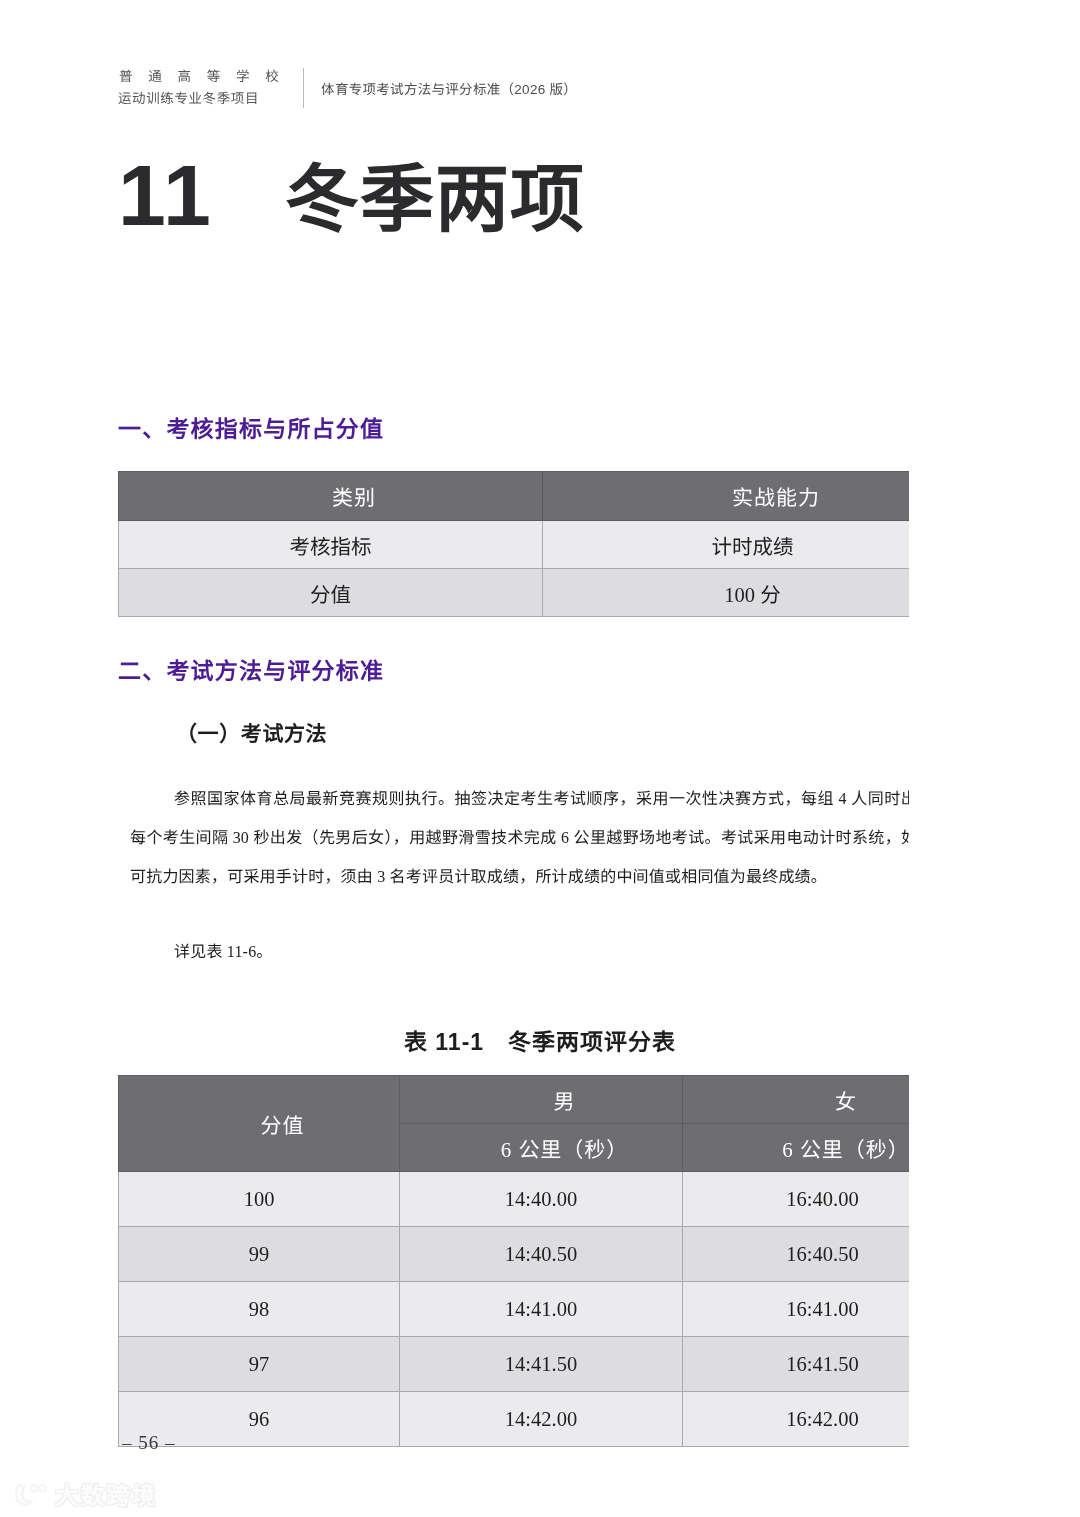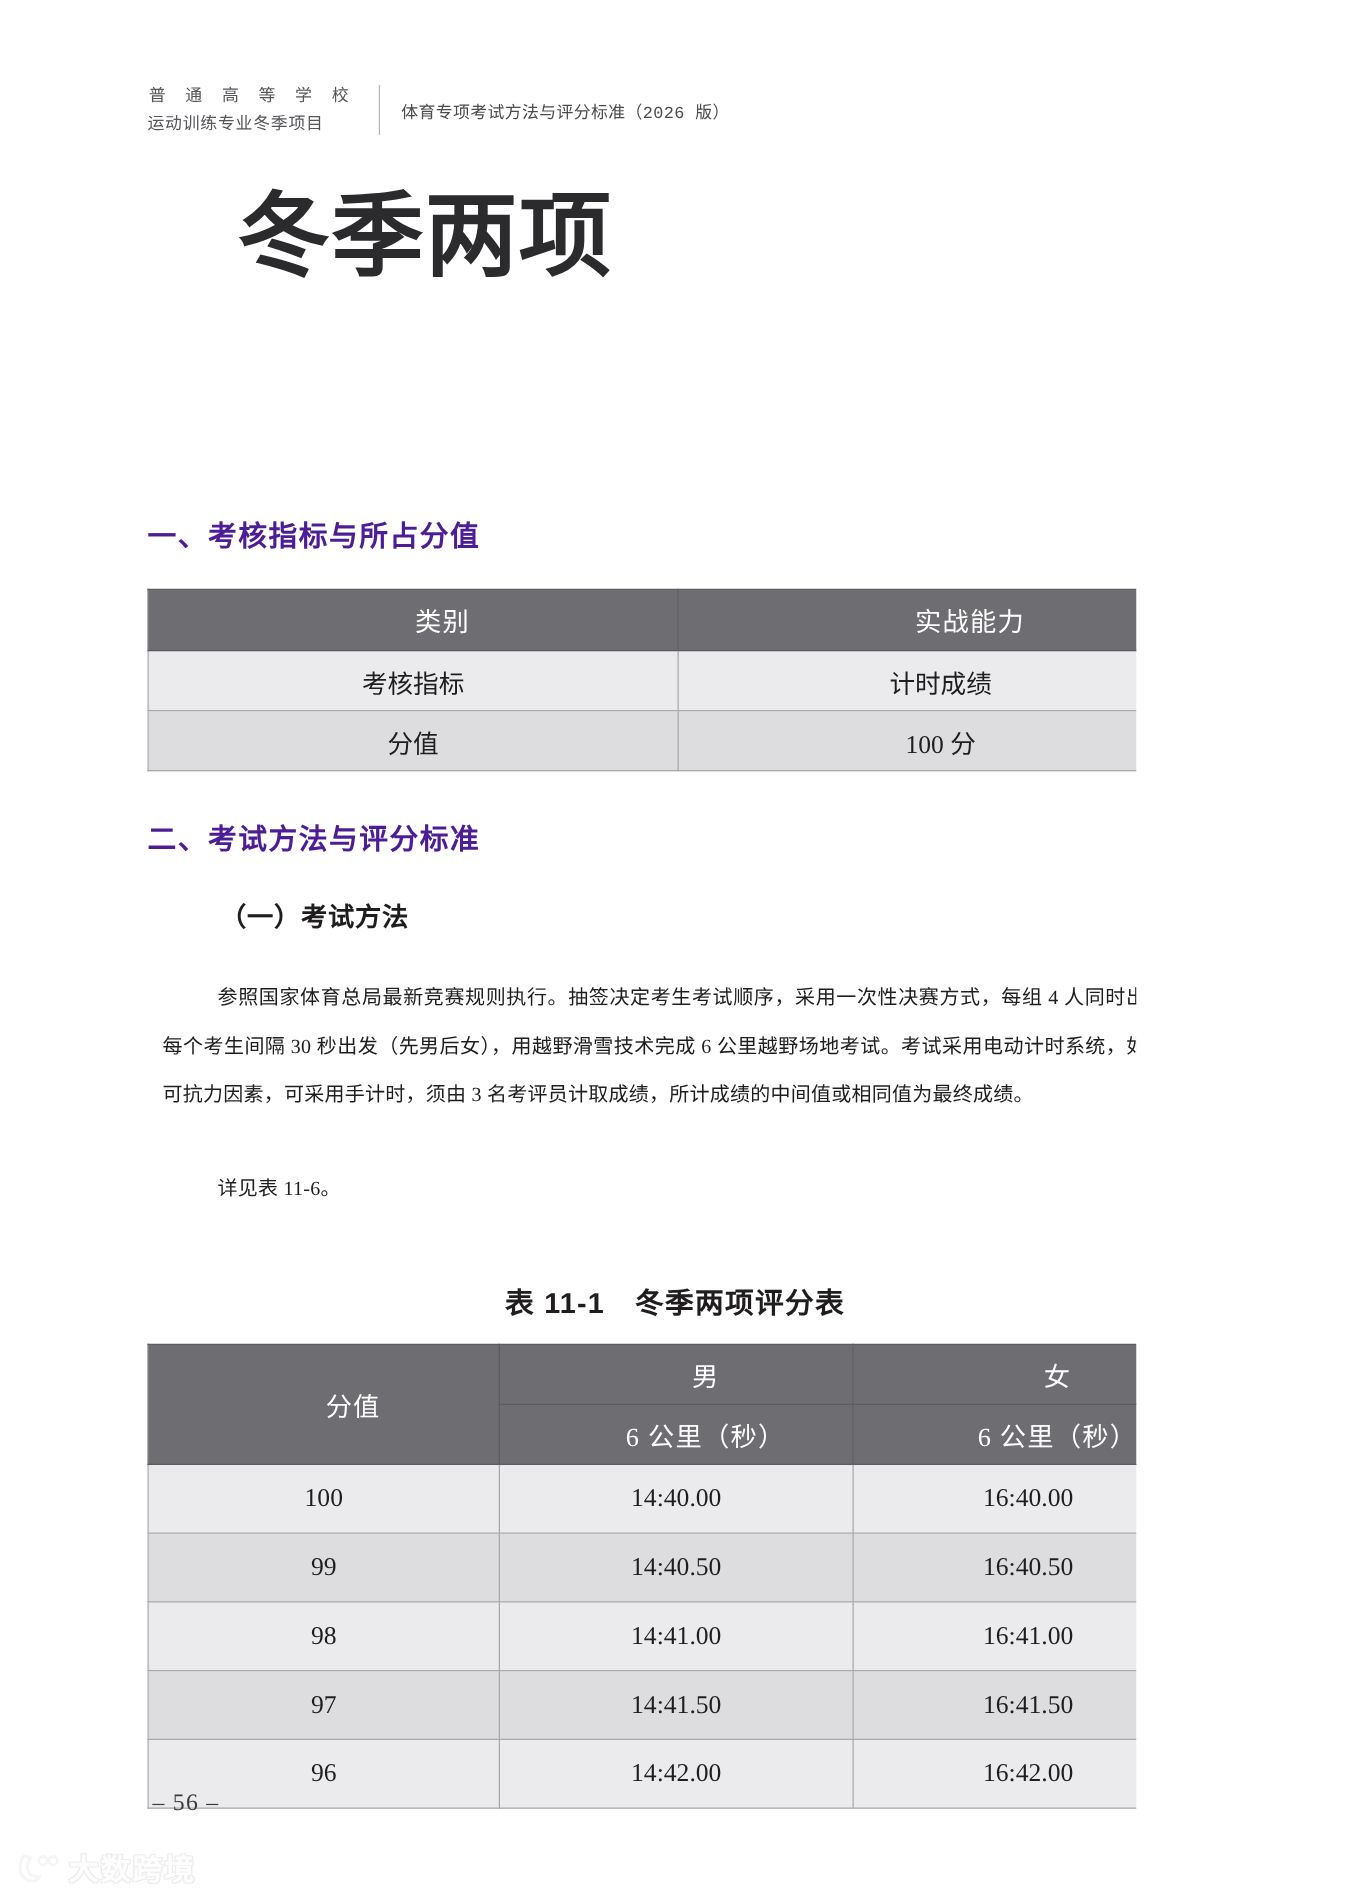--- a/index.html
+++ b/index.html
@@ -49,21 +49,21 @@
   .runhead-divider {
     width: 1px;
     height: 40px;
     background: #b9b8bb;
     margin: 0 17px 0 18px;
   }
   .runhead-right {
     color: #4c4b50;
     font-size: 13.5px;
     letter-spacing: 0.3px;
-    font-family: Liberation Mono, monospace;
+    font-family: Liberation Sans, sans-serif;
   }
 
   
   .chapter {
     position: absolute;
     left: 118px;
     top: 152px;
     display: flex;
     align-items: baseline;
     color: #2b2b2d;
@@ -218,20 +218,21 @@
   <div class="runhead">
     <div class="runhead-left">
       <div class="rh-line1">普 通 高 等 学 校</div>
       <div class="rh-line2">运动训练专业冬季项目</div>
     </div>
     <div class="runhead-divider"></div>
     <div class="runhead-right">体育专项考试方法与评分标准（2026 版）</div>
   </div>
 
   <div class="chapter">
+    <span class="chapter-num">11</span>
     <span class="chapter-name">冬季两项</span>
   </div>
 
   <div class="body-area">
 
     <h2 class="sec">一、考核指标与所占分值</h2>
 
     <div style="height:27px"></div>
 
     <table class="doc-table" id="indicator-table">

